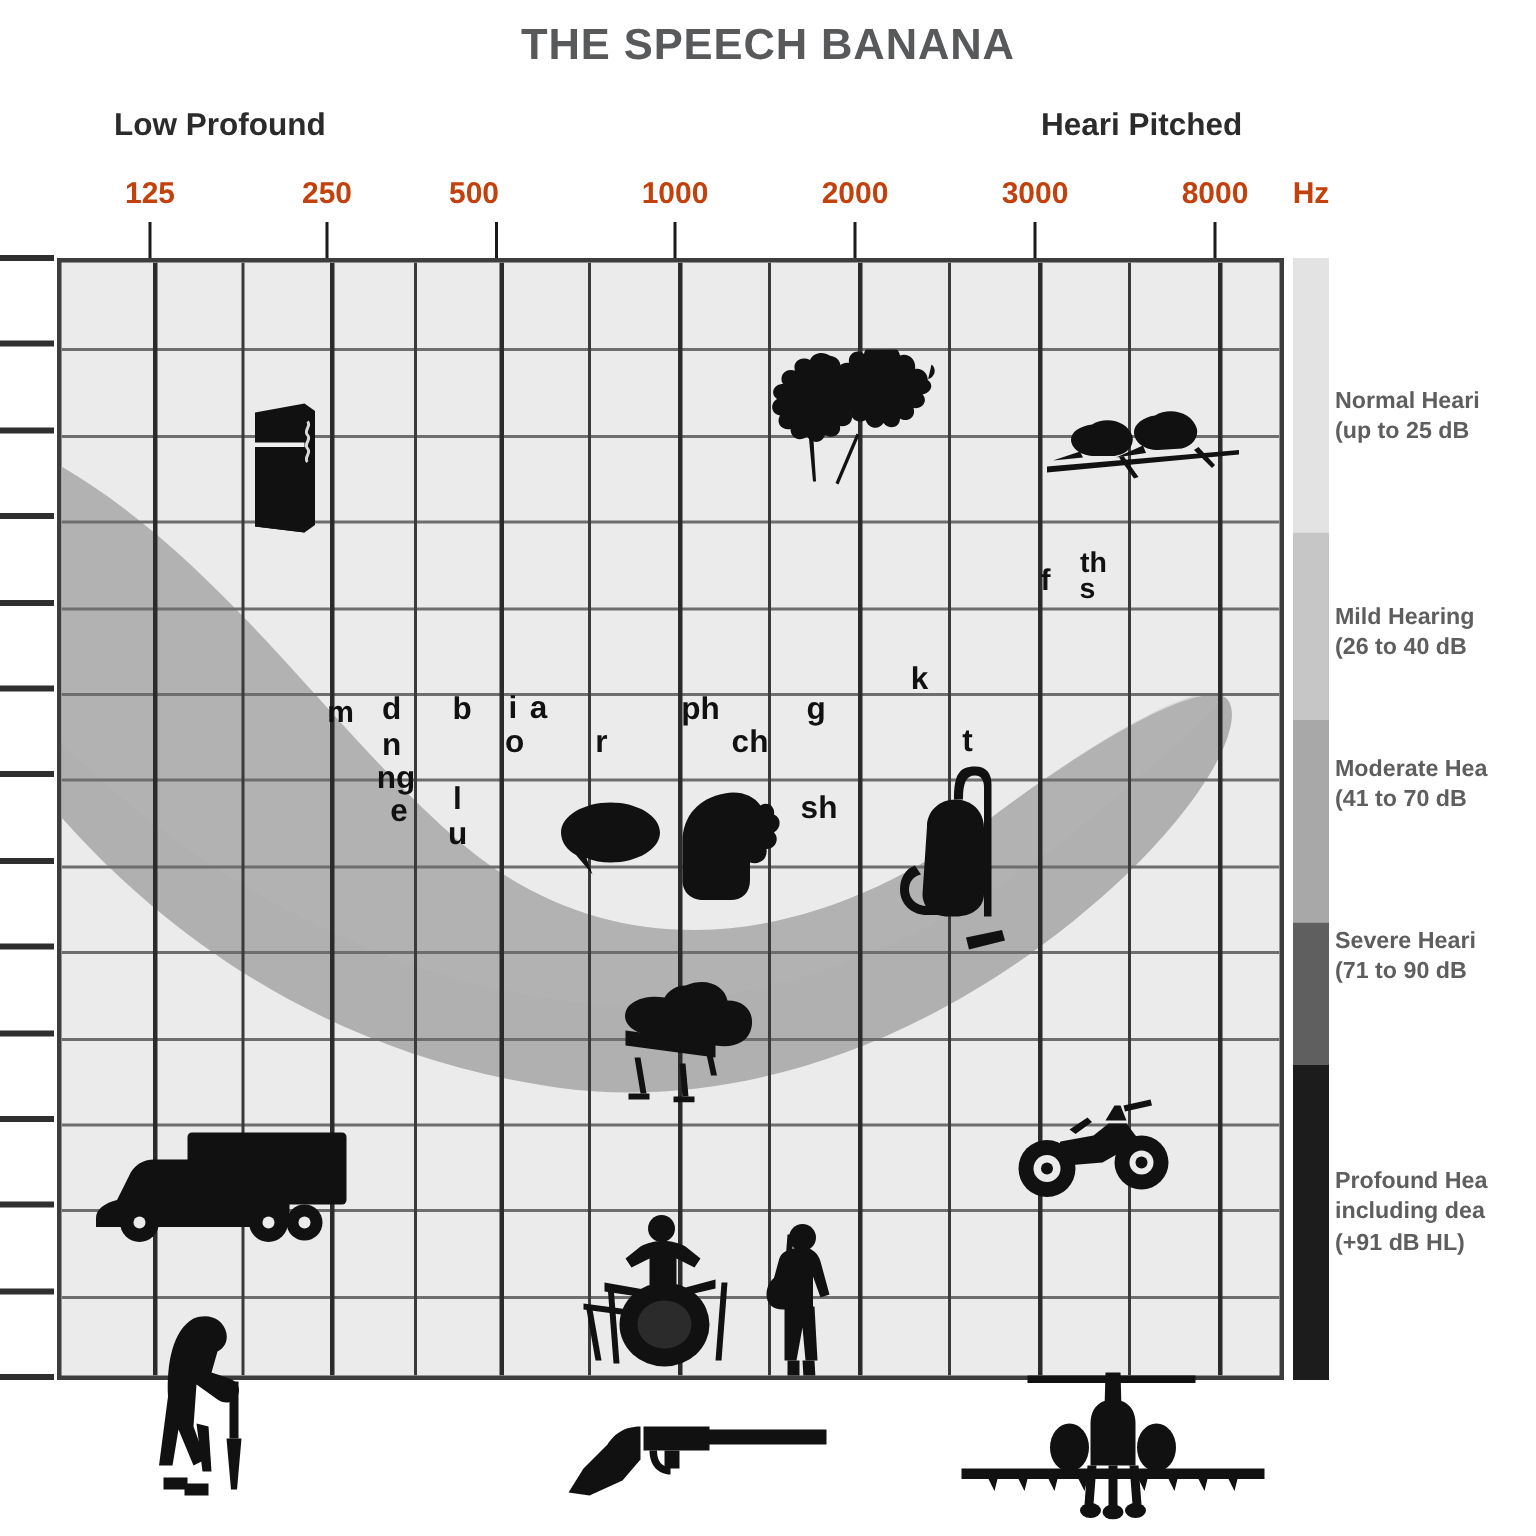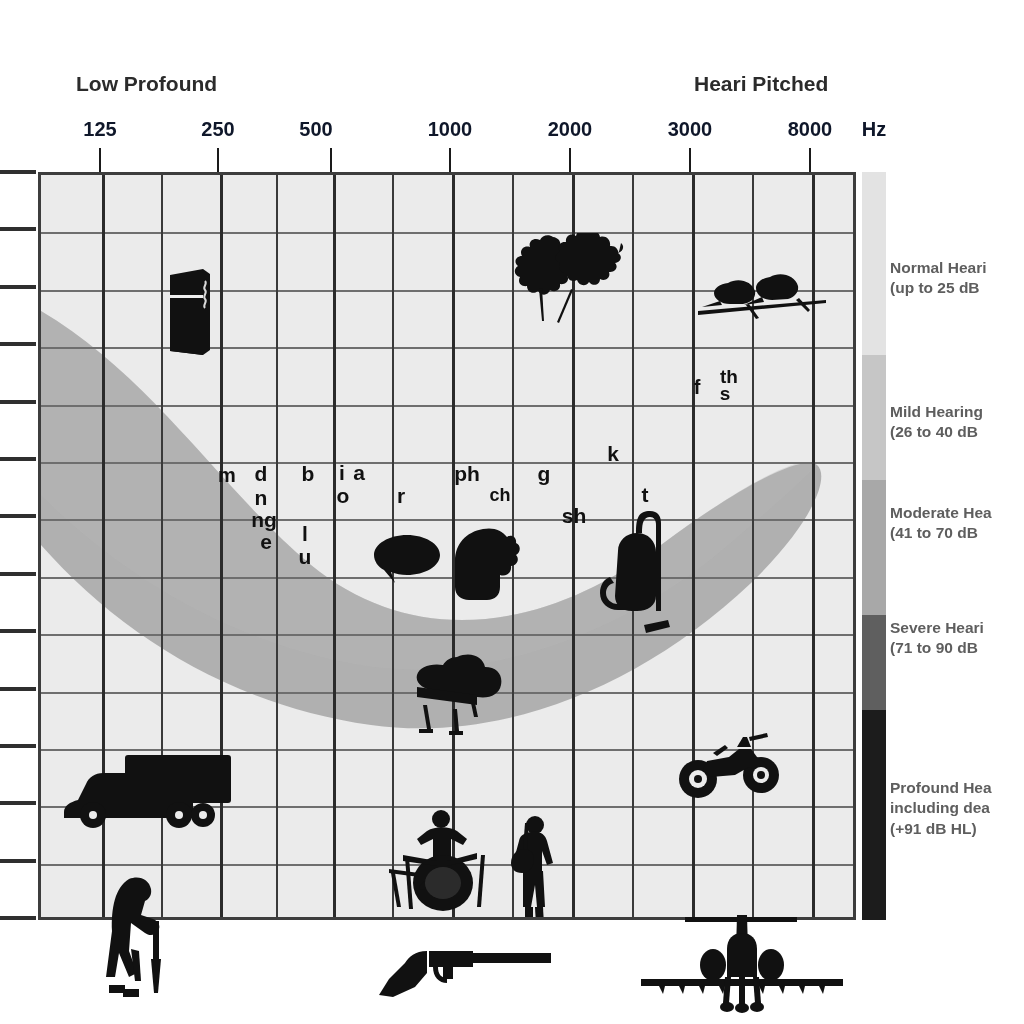--- a/index.html
+++ b/index.html
@@ -18,21 +18,21 @@
 
   
   .pitch{
     position:absolute;font-size:21px;font-weight:700;color:#2b2b2b;
   }
   .pitch.low{left:76px;top:72px;}
   .pitch.high{left:694px;top:72px;}
 
   
   .freqlab{
-    position:absolute;top:118px;font-size:20px;font-weight:700;color:#0f172a;
+    position:absolute;top:118px;font-size:20px;font-weight:700;color:#c2410c;
     transform:translateX(-50%);white-space:nowrap;
   }
   .freqlab.hz{font-weight:700;}
   .freqtick{
     position:absolute;width:2px;background:#1a1a1a;top:148px;height:24px;
   }
 
   
   #plot{
     position:absolute;left:38px;top:172px;width:818px;height:748px;
@@ -64,20 +64,21 @@
 
   
   .icon{position:absolute;}
   .icon svg{display:block;width:100%;height:100%;}
 </style>
 </head>
 <body>
 
 <div id="stage">
 
+  <div class="title">THE SPEECH BANANA</div>
 
   <div class="pitch low">Low Profound</div>
   <div class="pitch high">Heari Pitched</div>
 
   <div id="freq-labels">
       <div class="freqlab" style="left: 100px;">125</div>
       <div class="freqtick" style="left: 99px;"></div>
       <div class="freqlab" style="left: 218px;">250</div>
       <div class="freqtick" style="left: 217px;"></div>
       <div class="freqlab" style="left: 316px;">500</div>
@@ -370,23 +371,23 @@
         <div class="ph" style="left: 223px; top: 344px; font-size: 21px;">ng</div>
         <div class="ph" style="left: 225px; top: 366px; font-size: 21px;">e</div>
         <div class="ph" style="left: 267px; top: 298px; font-size: 21px;">b</div>
         <div class="ph" style="left: 264px; top: 358px; font-size: 21px;">l</div>
         <div class="ph" style="left: 264px; top: 381px; font-size: 21px;">u</div>
         <div class="ph" style="left: 301px; top: 297px; font-size: 21px;">i</div>
         <div class="ph" style="left: 318px; top: 297px; font-size: 21px;">a</div>
         <div class="ph" style="left: 302px; top: 320px; font-size: 21px;">o</div>
         <div class="ph" style="left: 360px; top: 320px; font-size: 21px;">r</div>
         <div class="ph" style="left: 426px; top: 298px; font-size: 21px;">ph</div>
-        <div class="ph" style="left: 459px; top: 320px; font-size: 18px;">ch</div>
+        <div class="ph" style="left: 459px; top: 320px; font-size: 21px;">ch</div>
         <div class="ph" style="left: 503px; top: 298px; font-size: 21px;">g</div>
-        <div class="ph" style="left: 505px; top: 340px; font-size: 21px; margin-left: 28px;">sh</div>
+        <div class="ph" style="left: 505px; top: 364px; font-size: 21px;">sh</div>
         <div class="ph" style="left: 572px; top: 278px; font-size: 21px;">k</div>
         <div class="ph" style="left: 604px; top: 319px; font-size: 21px;">t</div>
         <div class="ph" style="left: 656px; top: 212px; font-size: 20px;">f</div>
         <div class="ph" style="left: 688px; top: 201px; font-size: 19px;">th</div>
         <div class="ph" style="left: 684px; top: 218px; font-size: 19px;">s</div>
       </div>
 
   </div>
 
   <div id="sevbar">

